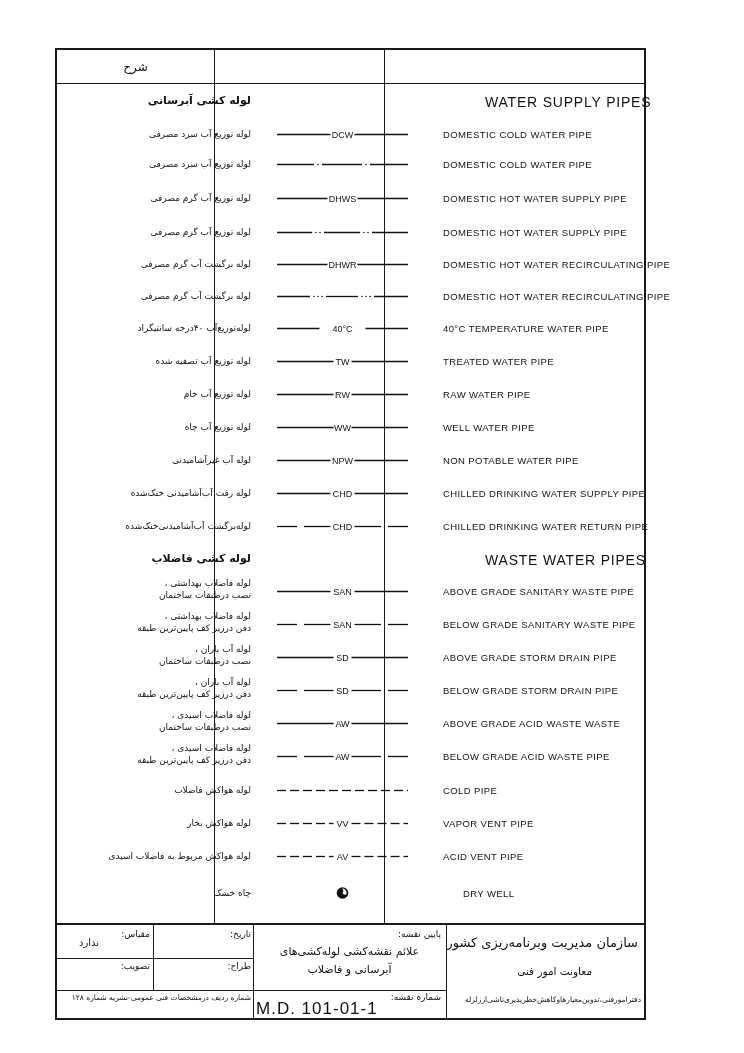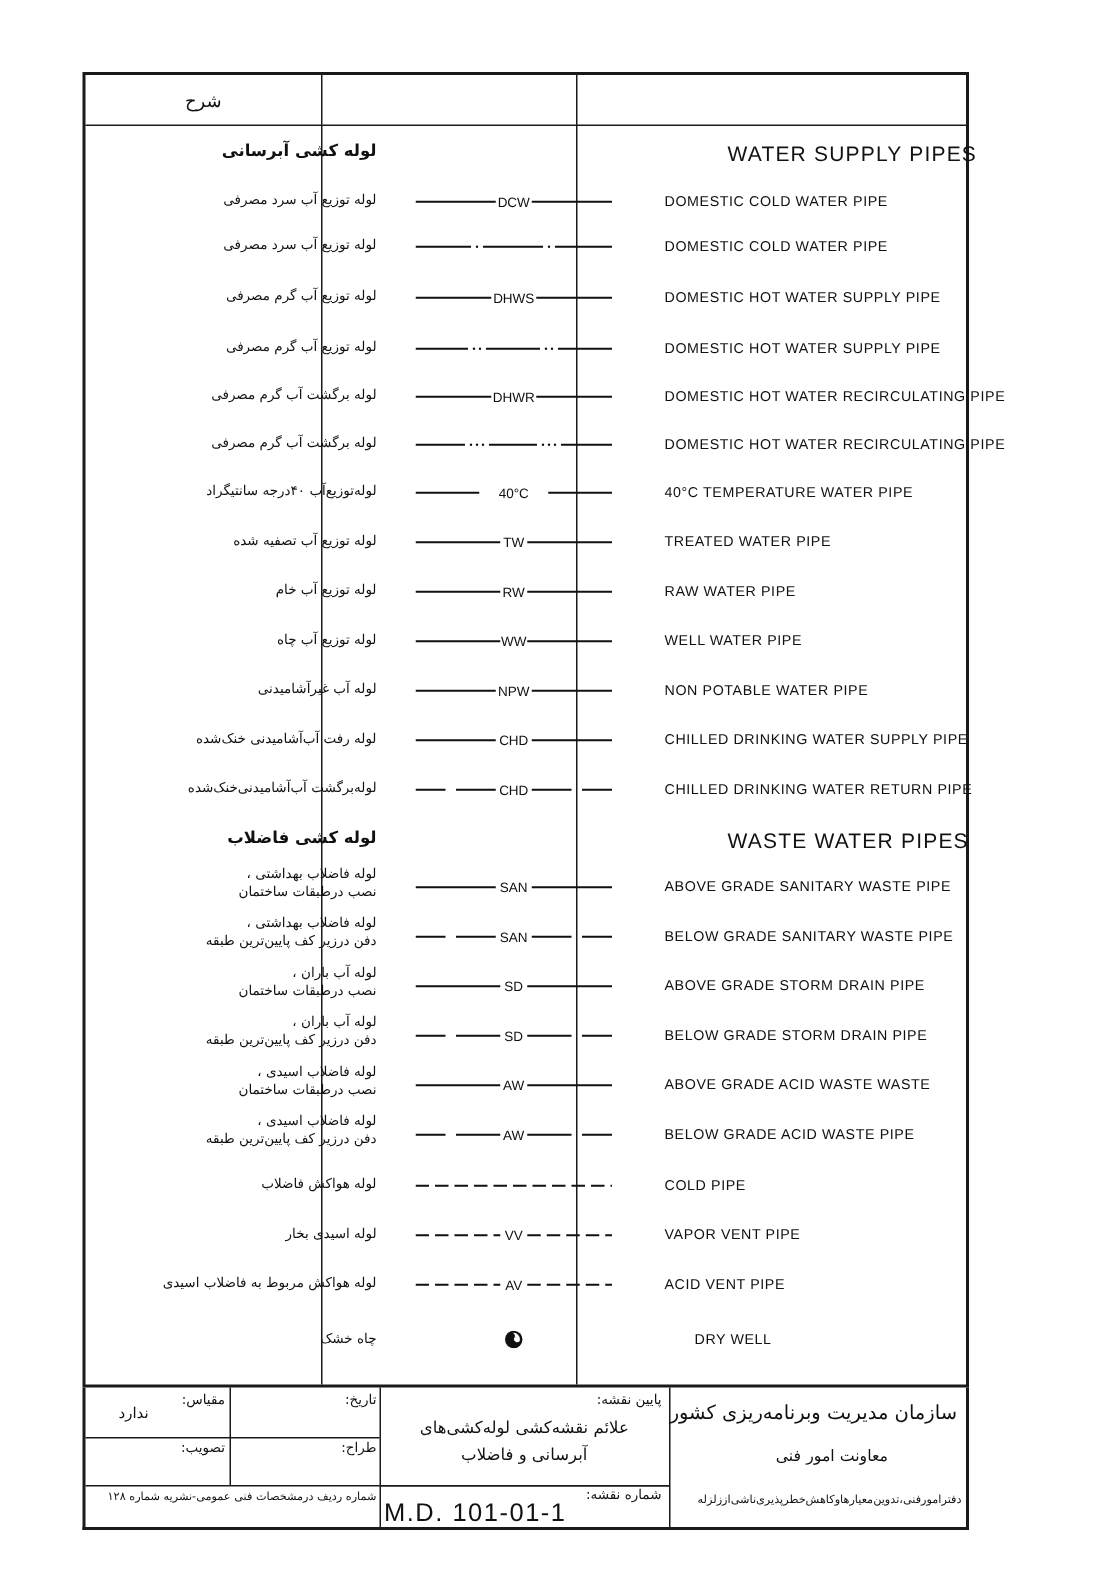--- a/index.html
+++ b/index.html
@@ -299,21 +299,21 @@
             <line x1="78" x2="87" y1="6.5" y2="6.5" stroke="#111" stroke-width="1.3"></line>
             <line x1="91" x2="100" y1="6.5" y2="6.5" stroke="#111" stroke-width="1.3"></line>
             <line x1="104" x2="113" y1="6.5" y2="6.5" stroke="#111" stroke-width="1.3"></line>
             <line x1="117" x2="126" y1="6.5" y2="6.5" stroke="#111" stroke-width="1.3"></line>
             <line x1="130" x2="131" y1="6.5" y2="6.5" stroke="#111" stroke-width="1.3"></line>
           </svg>
         </div>
         <div class="en" style="top: 3px;">COLD PIPE</div>
       </div>
       <div class="row" style="top: 765px;">
-        <div class="fa" style="top: 2px;">لوله اسیدی بخار</div>
+        <div class="fa" style="top: 2px;">لوله هواکش بخار</div>
         <div class="sym" style="top: 2px;">
           <svg width="131" height="12">
             <line x1="0" x2="9" y1="6.5" y2="6.5" stroke="#111" stroke-width="1.3"></line>
             <line x1="13" x2="22" y1="6.5" y2="6.5" stroke="#111" stroke-width="1.3"></line>
             <line x1="26" x2="35" y1="6.5" y2="6.5" stroke="#111" stroke-width="1.3"></line>
             <line x1="39" x2="48" y1="6.5" y2="6.5" stroke="#111" stroke-width="1.3"></line>
             <line x1="52" x2="56.5" y1="6.5" y2="6.5" stroke="#111" stroke-width="1.3"></line>
             <text x="65.5" y="9.8" text-anchor="middle" class="sym-label" fill="#111">VV</text>
             <line x1="74.5" x2="83.5" y1="6.5" y2="6.5" stroke="#111" stroke-width="1.3"></line>
             <line x1="87.5" x2="96.5" y1="6.5" y2="6.5" stroke="#111" stroke-width="1.3"></line>

